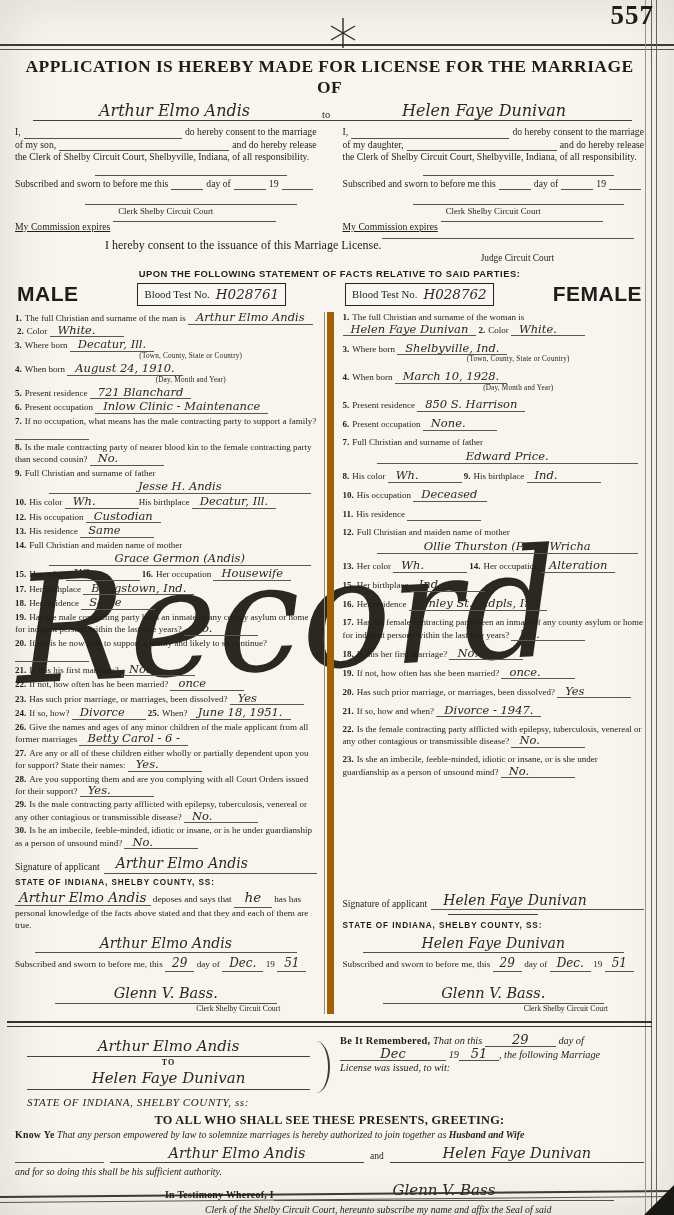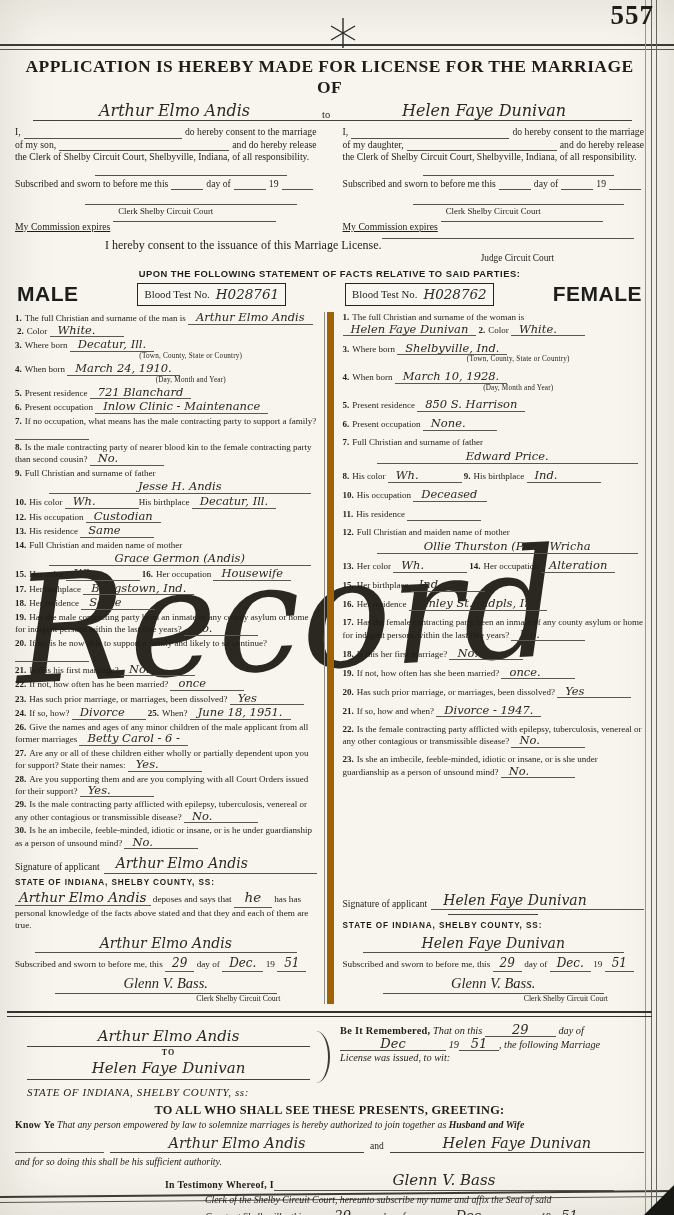--- a/index.html
+++ b/index.html
@@ -60,21 +60,21 @@
   .affidavit{margin-top:auto;font-size:9.2px;line-height:1.3;}
   .sig-row{display:flex;align-items:flex-end;gap:4px;margin:3px 0 4px;font-size:9.6px;}
   .sig-row .hw{flex:1;border-bottom:1px solid #55524a;font-size:14px;padding-left:12px;white-space:nowrap;overflow:hidden;}
   .mini-rule{border-bottom:1.4px solid #44423c;width:90px;margin:4px auto 6px;}
   .state-h{font-family:"Liberation Sans",sans-serif;font-weight:bold;font-size:8.2px;letter-spacing:.9px;margin:3px 0 1px;}
   .depose .hw{font-size:13.5px;border-bottom:1px solid #5a574e;padding:0 4px;}
   .depose .pron{min-width:30px;display:inline-block;text-align:center;}
   .center-sig{border-bottom:1px solid #55524a;text-align:center;font-size:14px;margin:2px 20px 3px;white-space:nowrap;}
   .sworn{margin-top:1px;}
   .sworn .hw{font-size:12px;border-bottom:1px solid #5a574e;padding:0 7px;display:inline-block;text-align:center;}
-  .clerk-sig{border-bottom:1px solid #55524a;text-align:center;font-size:14.5px;margin:2px 40px 0;font-family:Liberation Serif, serif;}
+  .clerk-sig{border-bottom:1px solid #55524a;text-align:center;font-size:14.5px;margin:12px 40px 0;}
   .clerk-cap{font-size:7.8px;text-align:right;margin-right:36px;}
   .hr-heavy{border-top:2.4px solid #34332e;border-bottom:1.2px solid #34332e;height:2.6px;margin:7px -8px 6px;}
   
   .bottom{font-size:9.8px;line-height:1.28;}
   .brow1{display:flex;}
   .bnames{width:45%;padding:4px 22px 0 12px;position:relative;}
   .bname{border-bottom:1.2px solid #44423c;text-align:center;font-size:15px;white-space:nowrap;}
   .to-sm{text-align:center;font-size:8px;font-weight:bold;letter-spacing:1px;margin:1px 0;}
   .brace{position:absolute;right:2px;top:8px;width:13px;height:52px;border-right:2px solid #3b3a34;
          border-radius:0 16px 16px 0 / 0 30px 30px 0;}
@@ -221,21 +221,21 @@
     
   </div>
 
   <div class="q">
     <span class="qnum">3.</span><span class="qtext">Where born</span> <span class="ans hw">Decatur, Ill.</span> 
     
     <span class="note">(Town, County, State or Country)</span>
   </div>
 
   <div class="q">
-    <span class="qnum">4.</span><span class="qtext">When born</span> <span class="ans hw">March 24, 1910.</span> 
+    <span class="qnum">4.</span><span class="qtext">When born</span> <span class="ans hw">August 24, 1910.</span> 
     
     <span class="note">(Day, Month and Year)</span>
   </div>
 
   <div class="q">
     <span class="qnum">5.</span><span class="qtext">Present residence</span> <span class="ans hw">721 Blanchard</span> 
     
     
   </div>
 

